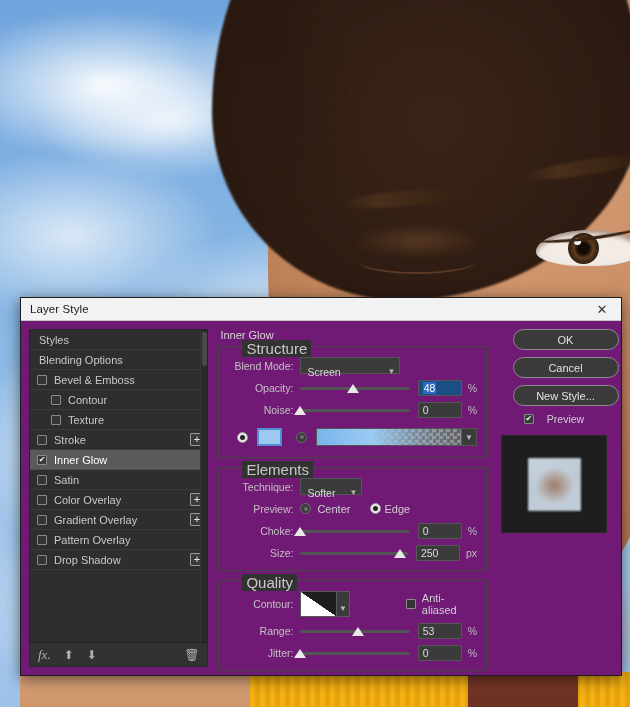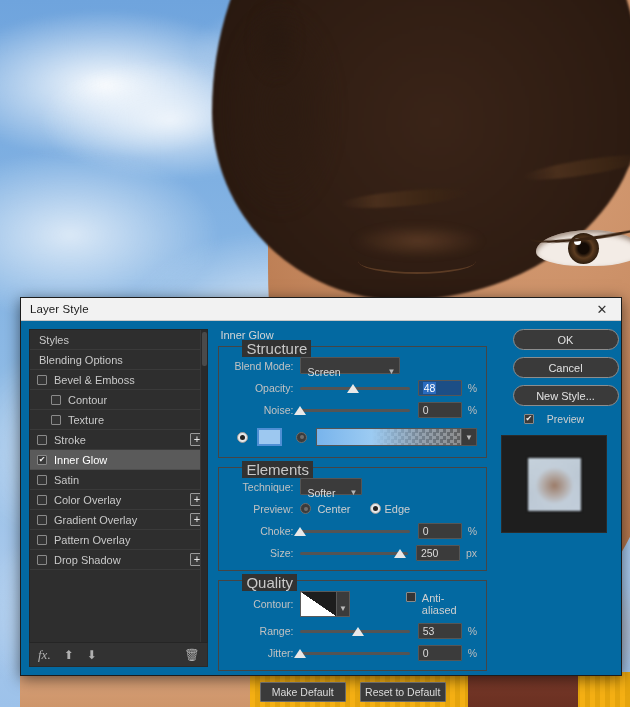--- a/index.html
+++ b/index.html
@@ -112,21 +112,21 @@
   }
   .neck {
     position: absolute; left: 20px; top: 676px; width: 250px; height: 50px;
     background: linear-gradient(180deg, #d8a077, #c88f63);
   }
 
   
   #dialog {
     position: absolute; left: 20px; top: 297px;
     width: 602px; height: 379px;
-    background: #0369a1;
+    background: #701a75;
     border: 1px solid #1c1c1c;
     box-shadow: 0 3px 14px rgba(0,0,0,.55);
     display: flex; flex-direction: column;
     font-size: 11px; color: #cfcfcf;
   }
   .titlebar {
     height: 23px; background: #f2f2f2; color: #1a1a1a;
     display: flex; align-items: center; justify-content: space-between;
     padding: 0 0 0 9px; flex: 0 0 auto; border-bottom: 1px solid #c8c8c8;
   }
@@ -229,21 +229,21 @@
     width: 15px; height: 18px; background: #3b3b3b; border: 1px solid #555; border-left: none;
     display: flex; align-items: center; justify-content: center; font-size: 8px; color: #bbb; cursor: pointer;
   }
   .contourbox {
     width: 38px; height: 26px; border: 1px solid #5a5a5a; background: #1d1d1d;
     background-image: linear-gradient(to top right, #fff 0%, #fff 49.5%, #1d1d1d 50%, #1d1d1d 100%);
     cursor: pointer;
   }
   .contarrow { width: 13px; height: 26px; background: #3b3b3b; border: 1px solid #5a5a5a; border-left: none;
     display: flex; align-items: flex-end; justify-content: center; font-size: 8px; color: #bbb; padding-bottom:3px; cursor:pointer;}
-  .chk-inline { display: flex; margin-left: 16px; cursor: pointer; padding-left: 40px; }
+  .chk-inline { display: flex; align-items: center; margin-left: 16px; cursor: pointer; padding-left: 40px; }
   .chk-inline .cb { margin-right: 6px; }
   .btnrow { display: flex; justify-content: center; gap: 14px; margin-top: 2px; }
   .flatbtn {
     min-width: 86px; height: 20px; background: #3a3a3a; border: 1px solid #6a6a6a;
     color: #dcdcdc; font-size: 10.5px; display: flex; align-items: center; justify-content: center;
     cursor: pointer; border-radius: 1px;
   }
 
   
   .rightcol { width: 118px; flex: 0 0 auto; display: flex; flex-direction: column; align-items: center; gap: 7px; }
@@ -492,24 +492,20 @@
             <div class="track"></div>
             <div class="knob" id="knob-jitter" style="left: 0%;"></div>
           </div>
           <div class="numbox">
             <span>0</span>
           </div>
           <div class="unit">%</div>
         </div>
       </div>
 
-      <div class="btnrow">
-        <div class="flatbtn">Make Default</div>
-        <div class="flatbtn">Reset to Default</div>
-      </div>
     </div>
 
     <div class="rightcol">
       <div class="pillbtn">OK</div>
       <div class="pillbtn">Cancel</div>
       <div class="pillbtn">New Style...</div>
       <div class="prevrow">
         <span class="cb on"></span>
         <span>Preview</span>
       </div>

